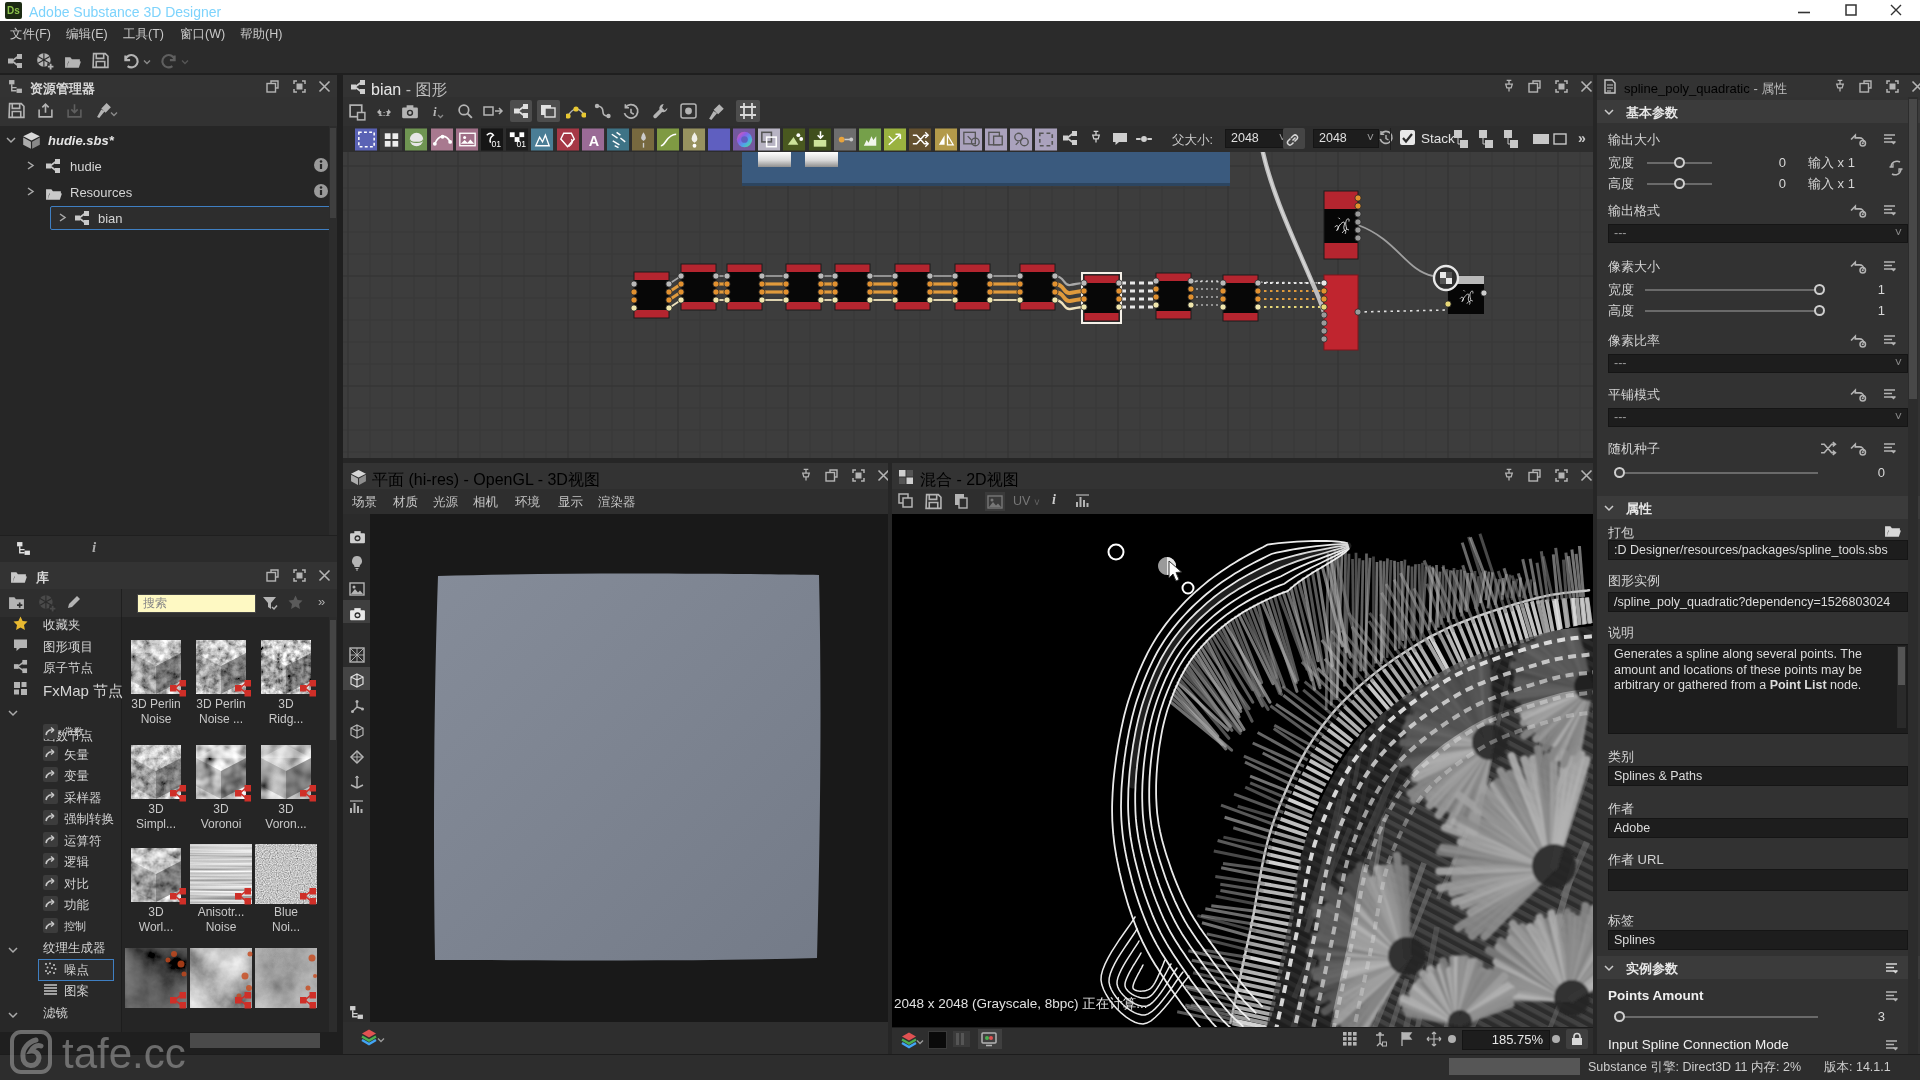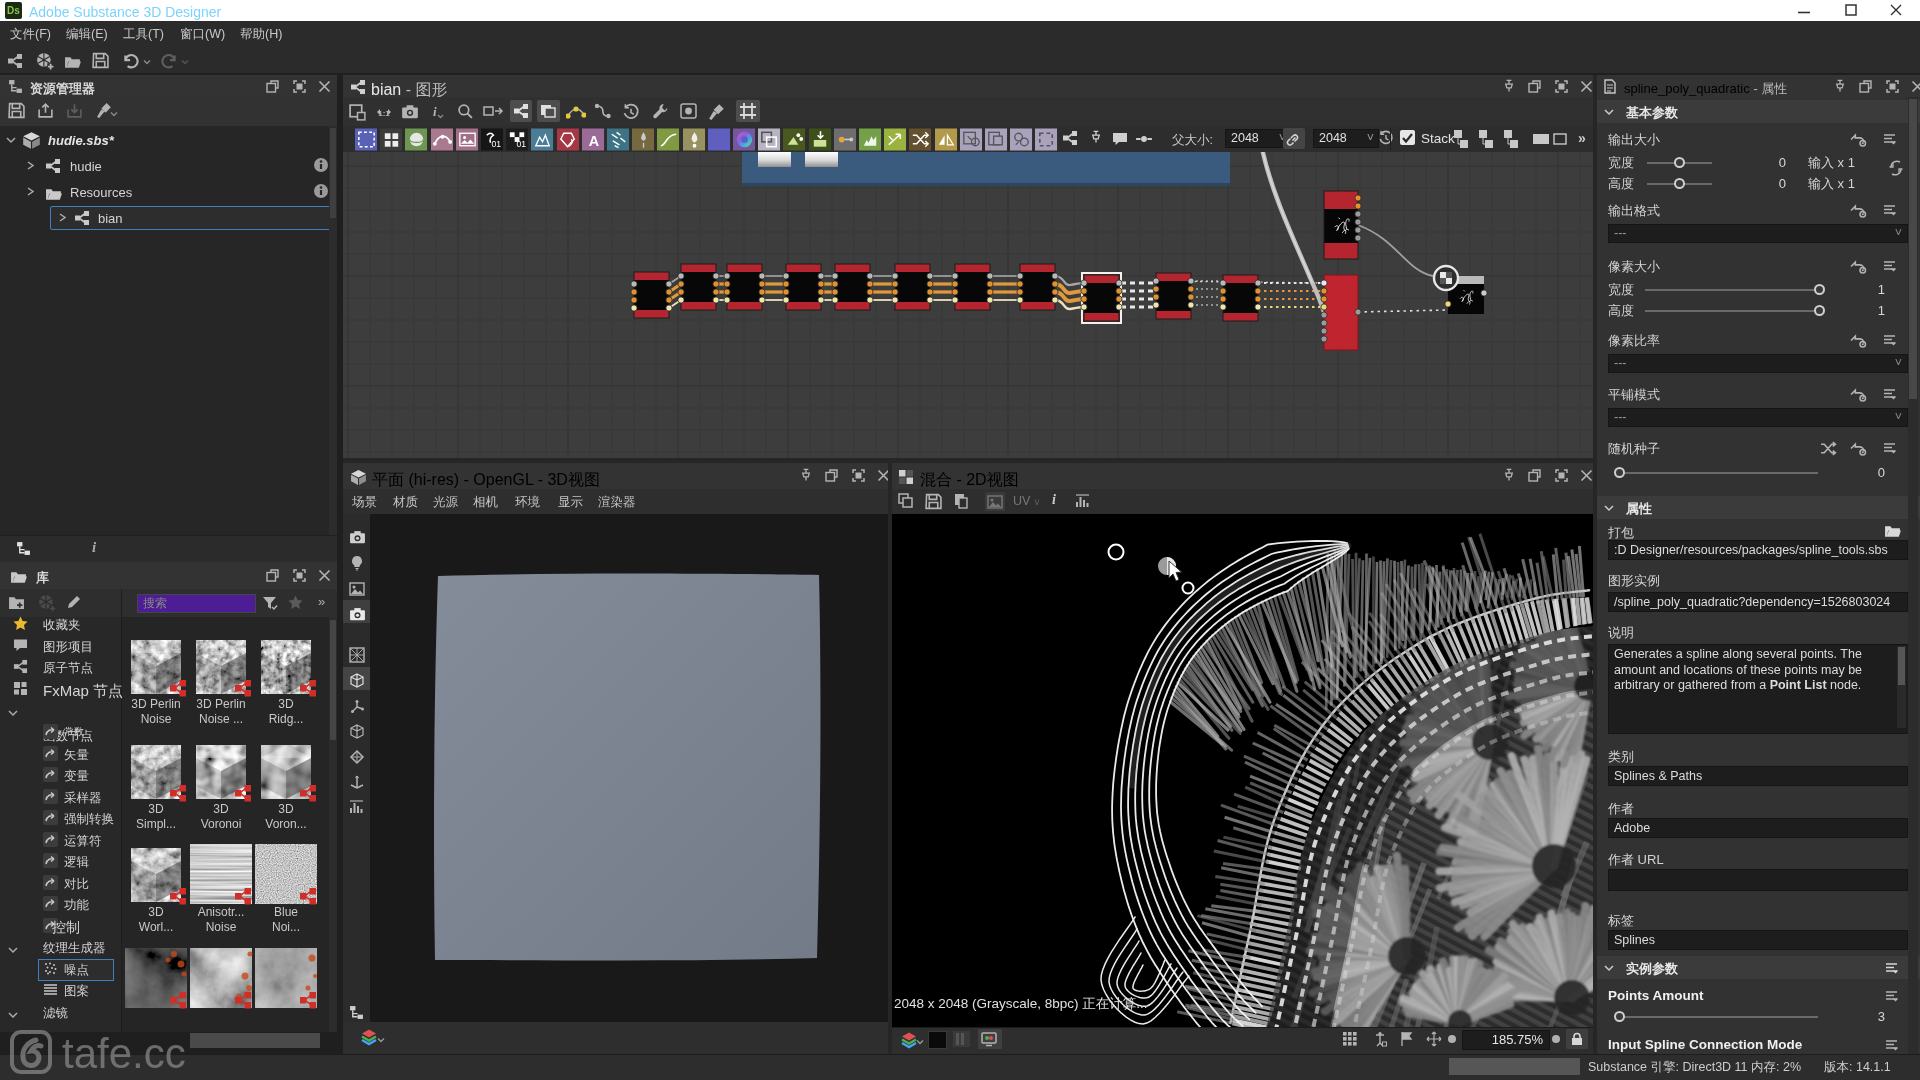--- a/index.html
+++ b/index.html
@@ -314,21 +314,21 @@
 <div class="ic" style="left:38px;top:594px"><svg width="18" height="18" viewBox="0 0 16 16">
       <circle cx="7" cy="7" r="6" fill="#4a4a4a"></circle>
       <path d="M7 1 v12 M1.8 4 l10.4 6 M1.8 10 l10.4 -6" stroke="#2b2b2b" stroke-width="1"></path>
       <rect x="10" y="10" width="6" height="6" fill="#2b2b2b"></rect>
       <path d="M13 10.5 v5 M10.5 13 h5" stroke="#4a4a4a" stroke-width="1.6"></path>
     </svg></div>
 <div class="ic" style="left:66px;top:594px"><svg width="16" height="16" viewBox="0 0 16 16">
       <path d="M2 14 l1 -4 8 -8 3 3 -8 8 Z" fill="#b4b4b4"></path>
     </svg></div>
 <div class="abs" style="left:121px;top:589px;width:1px;height:28px;background:#1f1f1f"></div>
-<div class="abs" style="left:137px;top:594px;width:112px;height:17px;background:#4c1d95;border:1px solid #454545;color:#888;font-size:12px;line-height:17px;padding-left:5px">搜索</div>
+<div class="abs" style="left:137px;top:594px;width:112px;height:17px;background:#fef9c3;border:1px solid #454545;color:#888;font-size:12px;line-height:17px;padding-left:5px">搜索</div>
 <div class="ic" style="left:262px;top:595px"><svg width="16" height="16" viewBox="0 0 16 16">
       <path d="M1 2 h13 l-5 6 v6 l-3 -2 v-4 Z" fill="#b4b4b4"></path>
       <path d="M10 12 l2 2 3 -3.5" stroke="#b4b4b4" stroke-width="1.5" fill="none"></path>
     </svg></div>
 <div class="ic" style="left:288px;top:595px"><svg width="15" height="15" viewBox="0 0 15 15">
       <path d="M7.5 0.5 L9.6 5 14.5 5.6 11 9 11.9 14 7.5 11.6 3.1 14 4 9 0.5 5.6 5.4 5 Z" fill="#5a5a5a"></path>
     </svg></div>
 <div class="abs" style="left:318px;top:594px;color:#b0b0b0;font-size:13px">»</div>
 <div class="abs" style="left:0;top:617px;width:121px;height:415px;background:#282828"></div>
 <div class="abs" style="left:121px;top:617px;width:1px;height:415px;background:#1d1d1d"></div>
@@ -403,21 +403,21 @@
 <div class="abs lbl" style="left:64px;top:876px;font-size:12.5px">对比</div>
 <div class="ic" style="left:43px;top:896px"><svg width="15" height="15" viewBox="0 0 15 15">
       <rect width="15" height="15" rx="2" fill="#3c3c3c"></rect>
       <path d="M3 11 C 4 6, 8 5, 11 6 M11 6 l-3 -2.5 M11 6 l-3 2.5" stroke="#c8c8c8" stroke-width="1.5" fill="none"></path>
     </svg></div>
 <div class="abs lbl" style="left:64px;top:897px;font-size:12.5px">功能</div>
 <div class="ic" style="left:43px;top:918px"><svg width="15" height="15" viewBox="0 0 15 15">
       <rect width="15" height="15" rx="2" fill="#3c3c3c"></rect>
       <path d="M3 11 C 4 6, 8 5, 11 6 M11 6 l-3 -2.5 M11 6 l-3 2.5" stroke="#c8c8c8" stroke-width="1.5" fill="none"></path>
     </svg></div>
-<div class="abs lbl" style="left:52px;top:919px;font-size:14px">控制</div>
+<div class="abs lbl" style="left:64px;top:919px;font-size:11px">控制</div>
 <div class="ic" style="left:8px;top:945px"><svg width="10" height="10">
       <path d="M1 3 l4 4 4 -4" fill="none" stroke="#aaa" stroke-width="1.5"></path>
     </svg></div>
 <div class="abs lbl" style="left:43px;top:940px;font-size:12.5px">纹理生成器</div>
 <div class="abs" style="left:38px;top:959px;width:74px;height:20px;background:#2d2d2d;border:1px solid #3f7fc2"></div>
 <div class="ic" style="left:43px;top:961px"><svg width="15" height="15" viewBox="0 0 15 15">
       <circle cx="3" cy="3" r="1" fill="#c8c8c8"></circle>
       <circle cx="7" cy="2.5" r="1" fill="#c8c8c8"></circle>
       <circle cx="11" cy="4" r="1" fill="#c8c8c8"></circle>
       <circle cx="4.5" cy="6.5" r="1" fill="#c8c8c8"></circle>
@@ -2218,21 +2218,21 @@
     </svg></div>
 <div class="abs" style="left:1608px;top:988px;color:#f0f0f0;font-size:13.5px;font-weight:bold">Points Amount</div>
 <div class="ic" style="left:1884px;top:988px"><svg width="16" height="16" viewBox="0 0 16 16">
       <path d="M2 4 h11 M2 7.5 h8 M2 11 h11" stroke="#b4b4b4" stroke-width="1.7"></path>
       <path d="M11.5 9.5 l2 2 2 -2" stroke="#b4b4b4" stroke-width="1.3" fill="none" transform="translate(-2,1)"></path>
     </svg></div>
 <div class="abs lbl" style="left:1608px;top:1008px"></div>
 <div class="track" style="left:1615px;top:1016px;width:203px"></div>
 <div class="knob" style="left:1614px;top:1011px"></div>
 <div class="val" style="left:1855px;top:1009px">3</div>
-<div class="abs" style="left:1608px;top:1037px;color:#f0f0f0;font-size:13.5px;font-weight:bold">Input Spline Connection Mode</div>
+<div class="abs" style="left:1608px;top:1037px;color:#f0f0f0;font-size:13.5px;font-weight:normal">Input Spline Connection Mode</div>
 <div class="ic" style="left:1884px;top:1037px"><svg width="16" height="16" viewBox="0 0 16 16">
       <path d="M2 4 h11 M2 7.5 h8 M2 11 h11" stroke="#b4b4b4" stroke-width="1.7"></path>
       <path d="M11.5 9.5 l2 2 2 -2" stroke="#b4b4b4" stroke-width="1.3" fill="none" transform="translate(-2,1)"></path>
     </svg></div>
 <div class="abs" style="left:1908px;top:97px;width:10px;height:957px;background:#2c2c2c"></div>
 <div class="abs" style="left:1909px;top:99px;width:8px;height:300px;background:#484848"></div>
 <div class="abs" style="left:0;top:1054px;width:1920px;height:26px;background:#2d2d2d;border-top:1px solid #1c1c1c;box-sizing:border-box"></div>
 <div class="abs" style="left:1449px;top:1058px;width:131px;height:17px;background:#565656"></div>
 <div class="abs" style="left:1588px;top:1059px;color:#cdcdcd;font-size:12.5px">Substance 引擎: Direct3D 11 内存: 2%</div>
 <div class="abs" style="left:1824px;top:1059px;color:#cdcdcd;font-size:12.5px">版本: 14.1.1</div>

